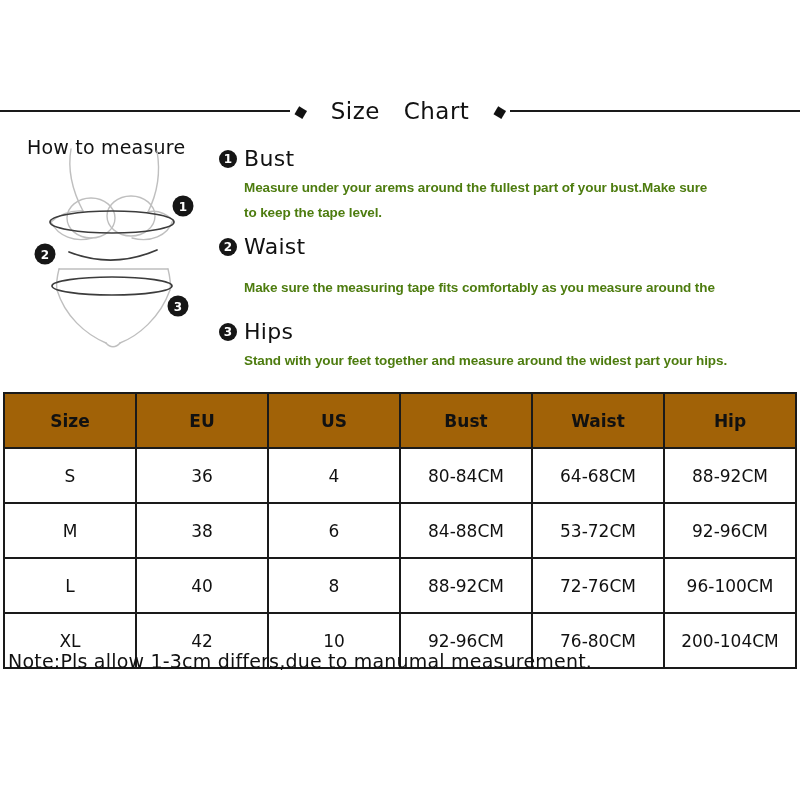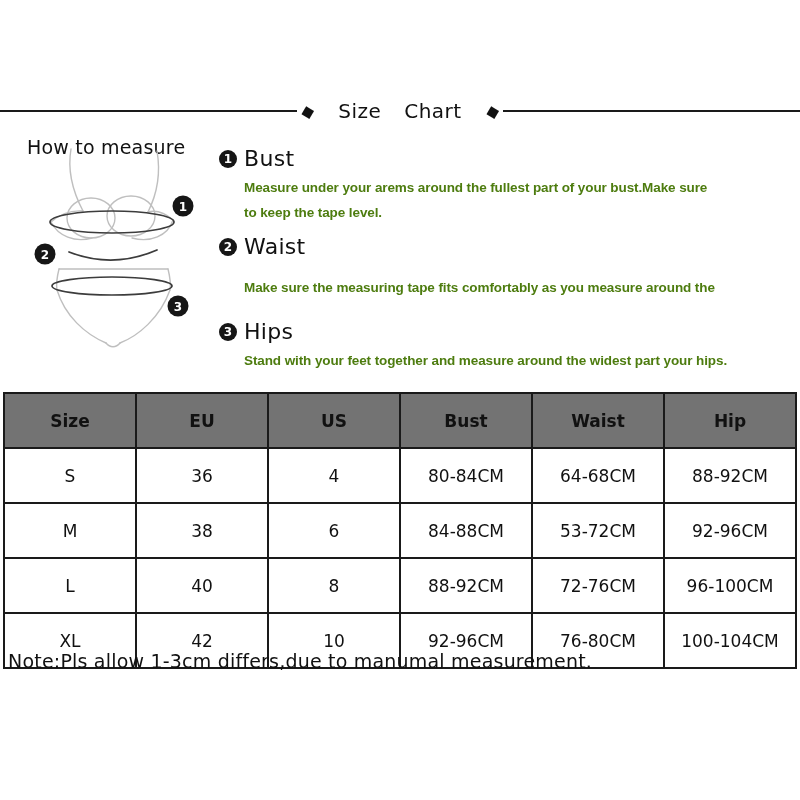--- a/index.html
+++ b/index.html
@@ -18,21 +18,21 @@
     position: absolute; top: 98px; left: 0; right: 0;
     display: flex; align-items: center; height: 26px;
   }
   .hline { flex: 1; height: 2px; background: #1a1a1a; }
   .diamond {
     font-size: 17px; line-height: 1; margin: 0 4px;
     display: inline-block; transform: rotate(-14deg);
     color: #111;
   }
   .page-title {
-    font-size: 20px; font-weight: 400; margin: 8px 20px;
+    font-size: 23px; font-weight: 400; margin: 8px 20px;
     word-spacing: 16px; letter-spacing: 0.5px; white-space: nowrap;
   }
 
   
   .howto {
     position: absolute; left: 27px; top: 136px;
     font-size: 19px; letter-spacing: 0.2px;
   }
   .figure { position: absolute; left: 30px; top: 144px; }
 
@@ -60,21 +60,21 @@
 
   
   .size-table {
     position: absolute; top: 392px; left: 3px; width: 794px;
     border-collapse: collapse; table-layout: fixed; text-align: center;
   }
   .size-table th, .size-table td {
     border: 2px solid #1a1a1a; height: 55px;
     font-size: 17px; padding: 0;
   }
-  .size-table thead th { background: #737373; font-weight: bold; }
+  .size-table thead th { background: #a16207; font-weight: bold; }
   .size-table td { background: #ffffff; font-weight: 400; }
 
   
   .note {
     position: absolute; left: 8px; top: 650px;
     font-size: 19px; letter-spacing: 0.2px; white-space: nowrap;
   }
 
   svg text { font-family: "DejaVu Sans", sans-serif; }
 </style>
@@ -201,18 +201,18 @@
       <td>88-92CM</td>
       <td>72-76CM</td>
       <td>96-100CM</td>
     </tr>
     <tr>
       <td>XL</td>
       <td>42</td>
       <td>10</td>
       <td>92-96CM</td>
       <td>76-80CM</td>
-      <td>100-104CM</td>
+      <td>200-104CM</td>
     </tr>
   </tbody>
 </table>
 
 <div class="note">Note:Pls allow 1-3cm differs,due to manumal measurement.</div>
 
 </body></html>

